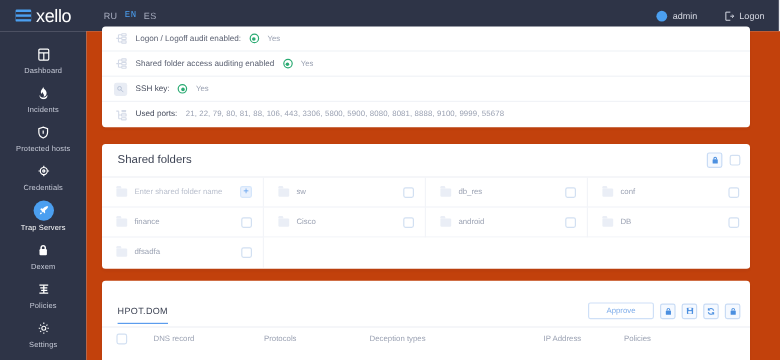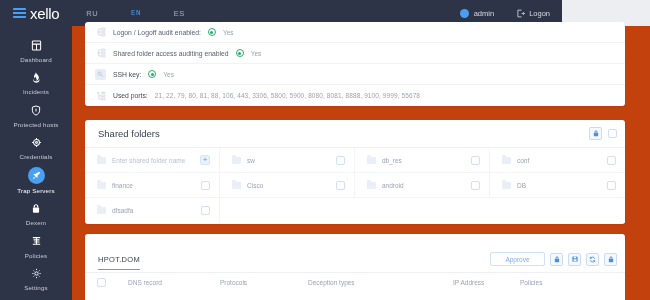--- a/index.html
+++ b/index.html
@@ -6,21 +6,21 @@
   html, body {
     width: 650px; height: 300px;
     overflow: hidden;
     font-family: "Liberation Sans", sans-serif;
     background: #eceef2;
   }
   #app { position: relative; width: 650px; height: 300px; }
 
   
   .topbar {
-    position: absolute; left: 0; top: 0; width: 562px; height: 26px;
+    position: absolute; left: 0; top: 0; width: 649px; height: 26px;
     background: #2e3447;
     display: flex; align-items: center;
   }
   .brand { display: flex; align-items: center; margin-left: 13px; }
   .brand-mark {
     width: 13px; height: 10px; border-radius: 1px;
     background: #4b9ff0; position: relative; overflow: hidden;
     flex: none;
   }
   .brand-mark:before {
@@ -28,21 +28,21 @@
     background: #2e3447;
   }
   .brand-mark:after {
     content: ""; position: absolute; left: 0; right: 0; top: 6px; height: 1.5px;
     background: #2e3447;
   }
   .brand-text {
     color: #ffffff; font-size: 15px; letter-spacing: -0.3px;
     margin-left: 4px; line-height: 1;
   }
-  .langs { display: flex; align-items: center; margin-left: 27px; gap: 33px; }
+  .langs { display: flex; align-items: center; margin-left: 27px; gap: 6px; }
   .lang {
     font-size: 7.5px; color: #a9aec0; letter-spacing: 0.4px;
     cursor: pointer;
   }
   .lang.active { color: #4b9ff0; font-family: Liberation Mono, monospace; }
   .topbar-right {
     margin-left: auto; display: flex; align-items: center; gap: 22px;
     margin-right: 12px;
   }
   .user { display: flex; align-items: flex-start; gap: 5px; padding-left: 46px; }

